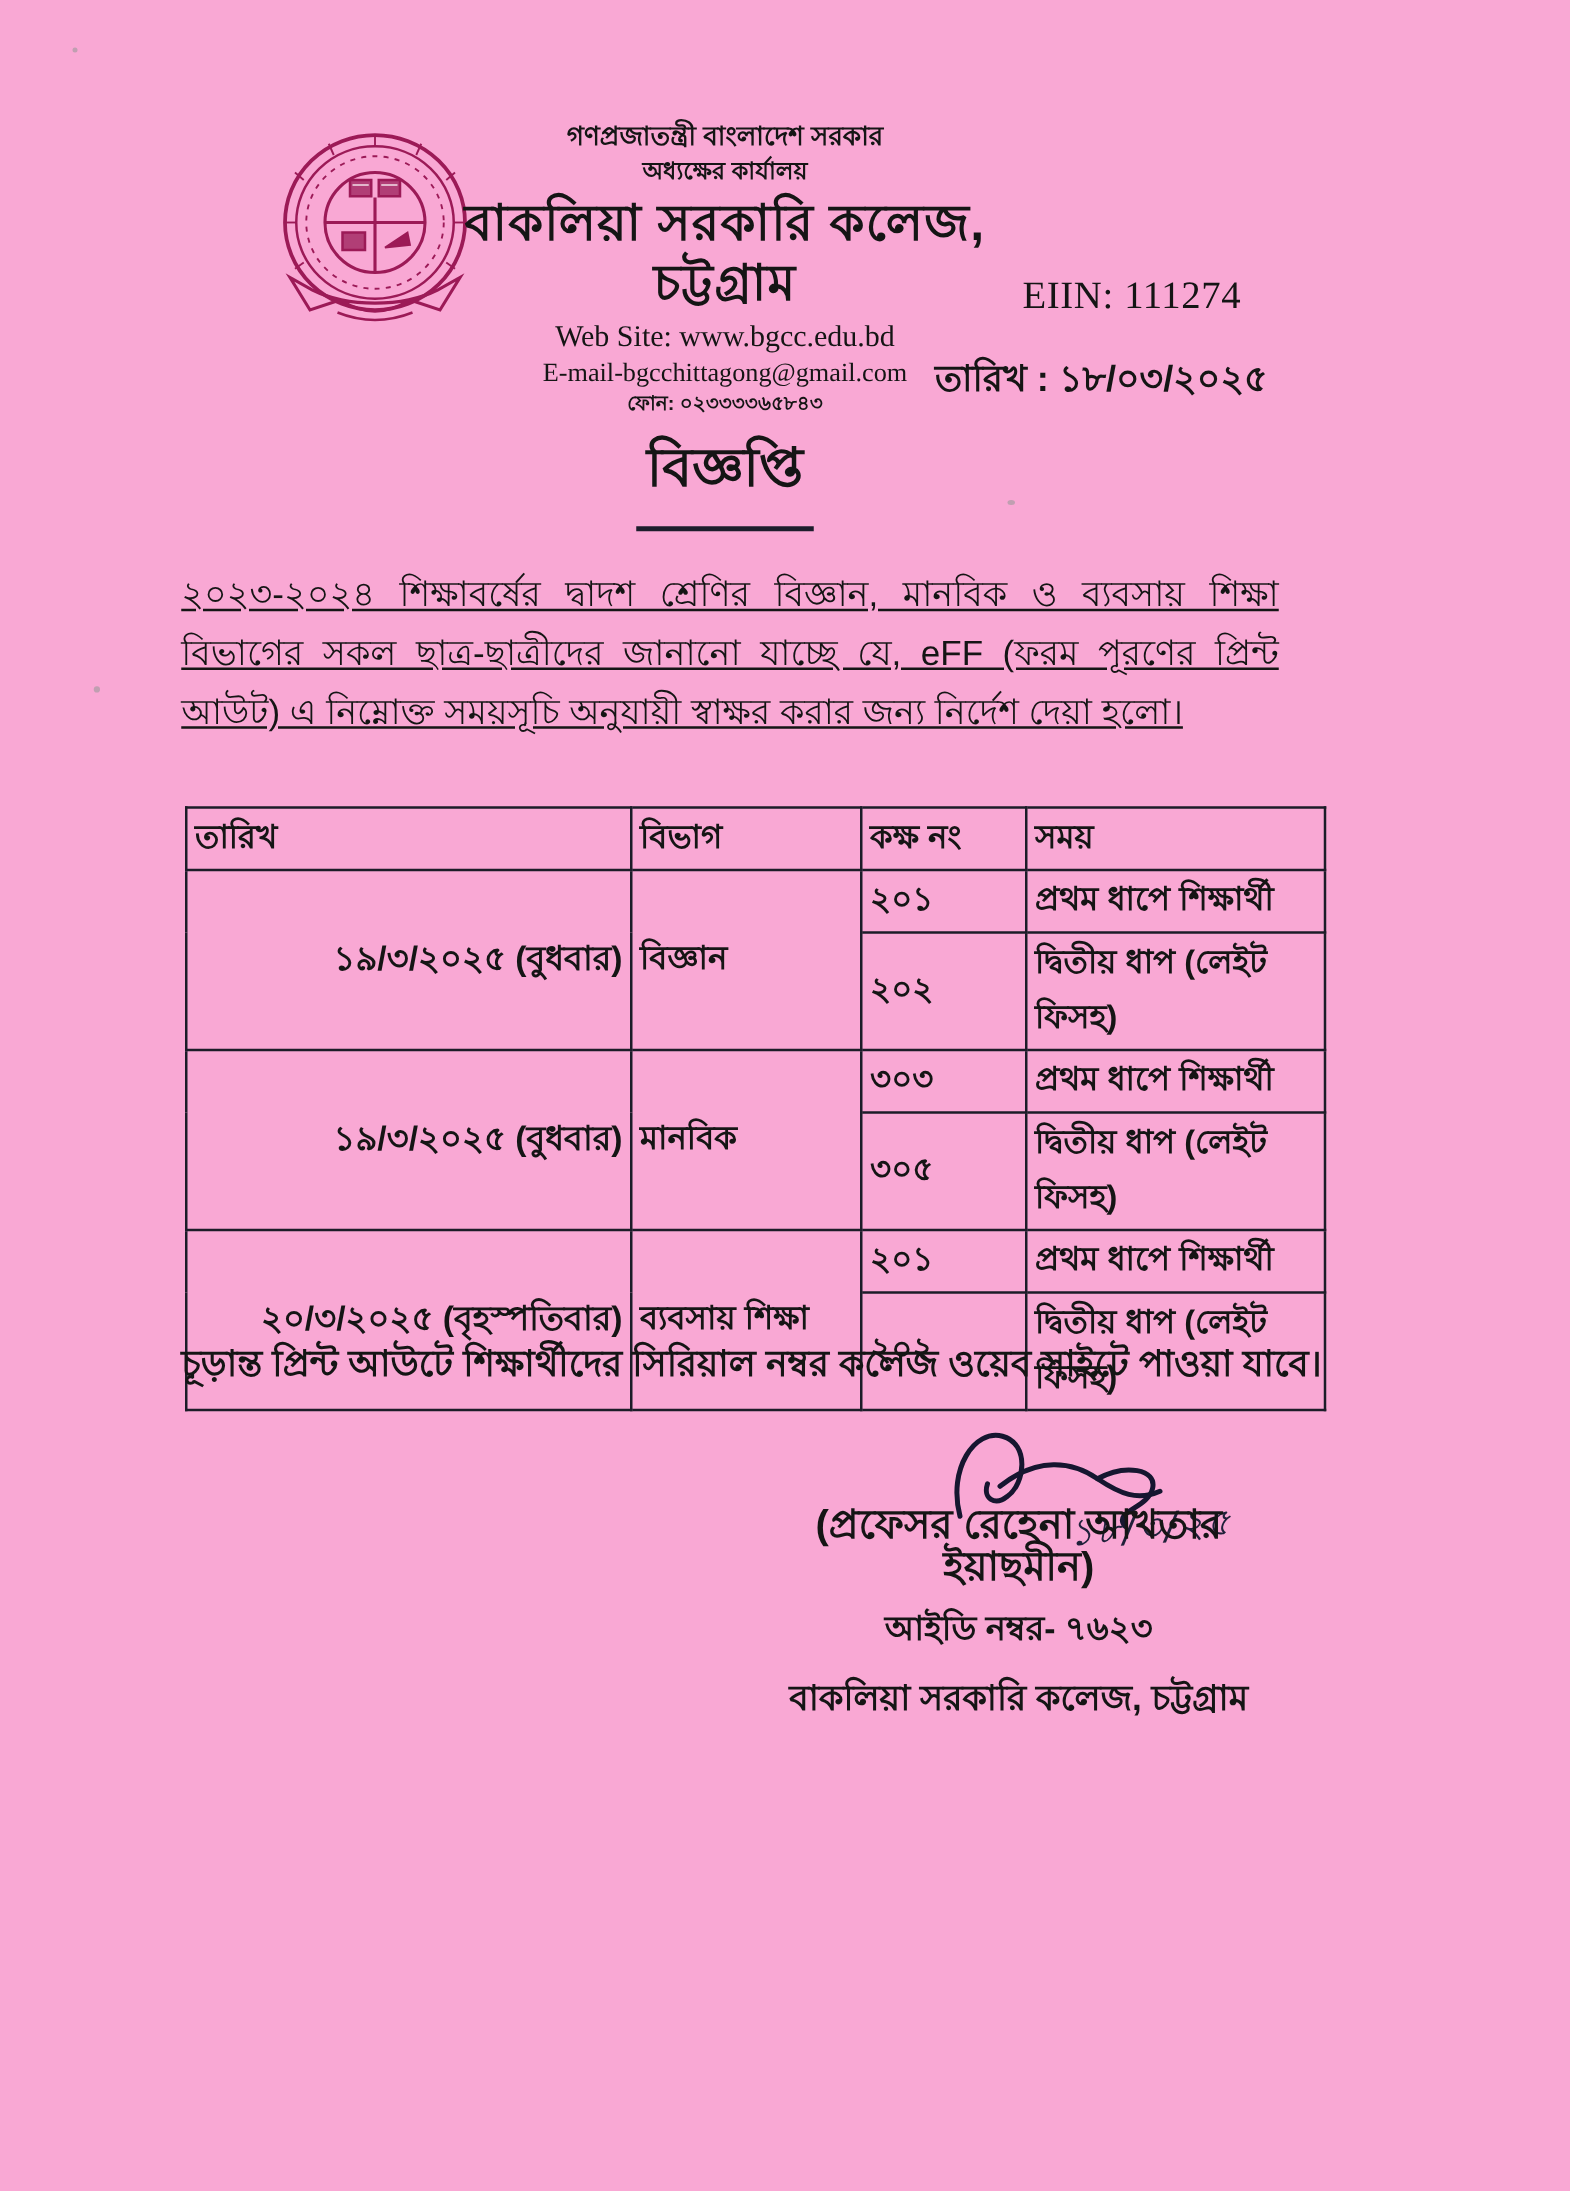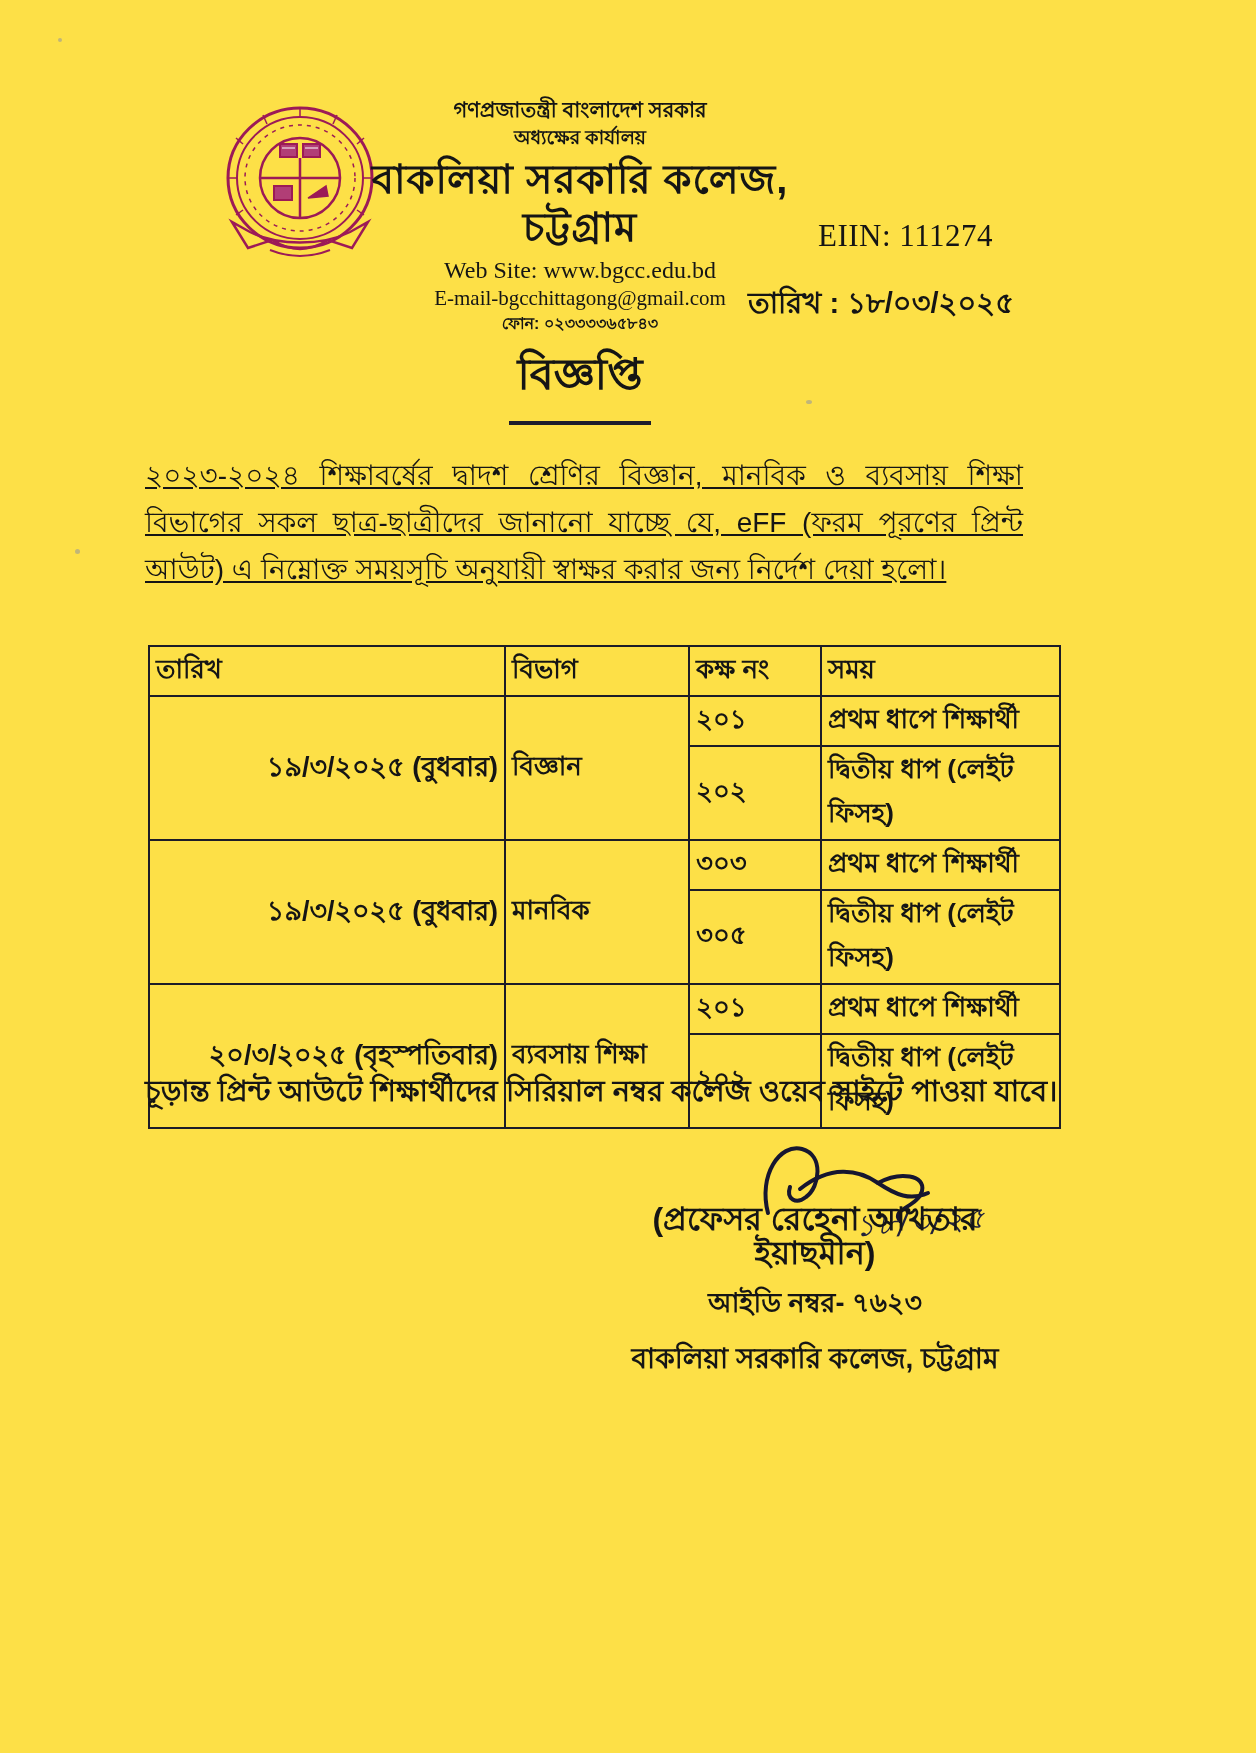--- a/index.html
+++ b/index.html
@@ -1,20 +1,20 @@
 <!DOCTYPE html>
 <html lang="bn"><head>
 <meta charset="utf-8">
 <style>
   html,body{margin:0;padding:0;background:#e8e8e8;}
   .page{
     position:relative;
     width:1256px;height:1753px;
     margin:0 auto;
-    background:#fde047;
+    background:#f9a8d4;
     font-family:"Liberation Sans","DejaVu Sans",sans-serif;
     color:#151515;
     overflow:hidden;
   }
   
   .logo{position:absolute;left:212px;top:100px;width:176px;height:172px;}
   .hdr{position:absolute;left:320px;top:95px;width:520px;text-align:center;}
   .hdr .govt{font-size:21px;font-weight:bold;line-height:29px;}
   .hdr .office{font-size:19px;font-weight:bold;line-height:27px;}
   .hdr .college{font-size:40px;font-weight:bold;line-height:48px;margin-top:4px;letter-spacing:1px;}

